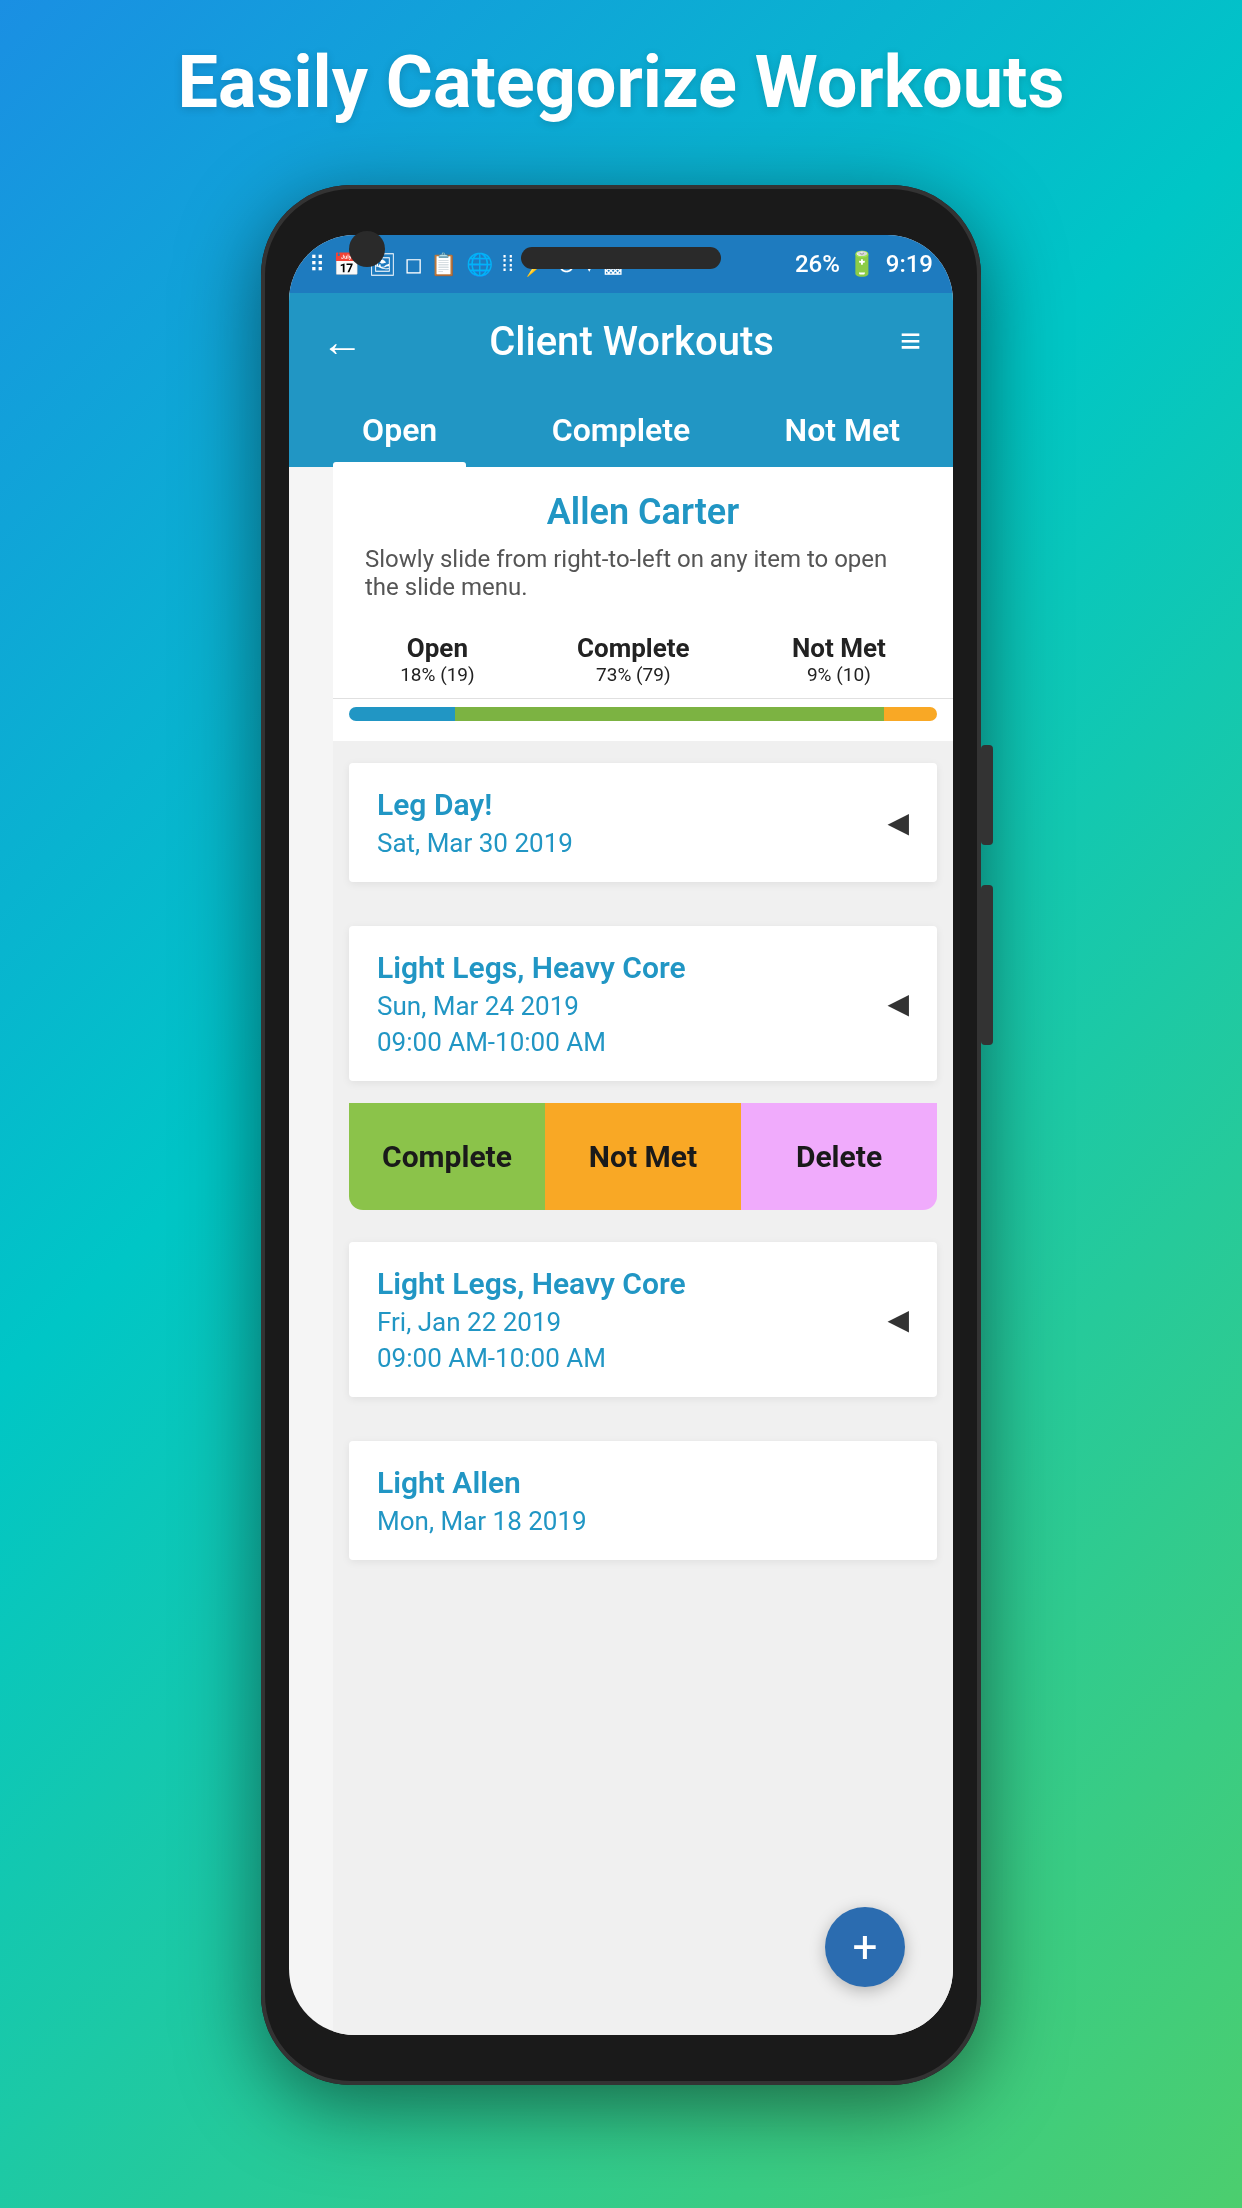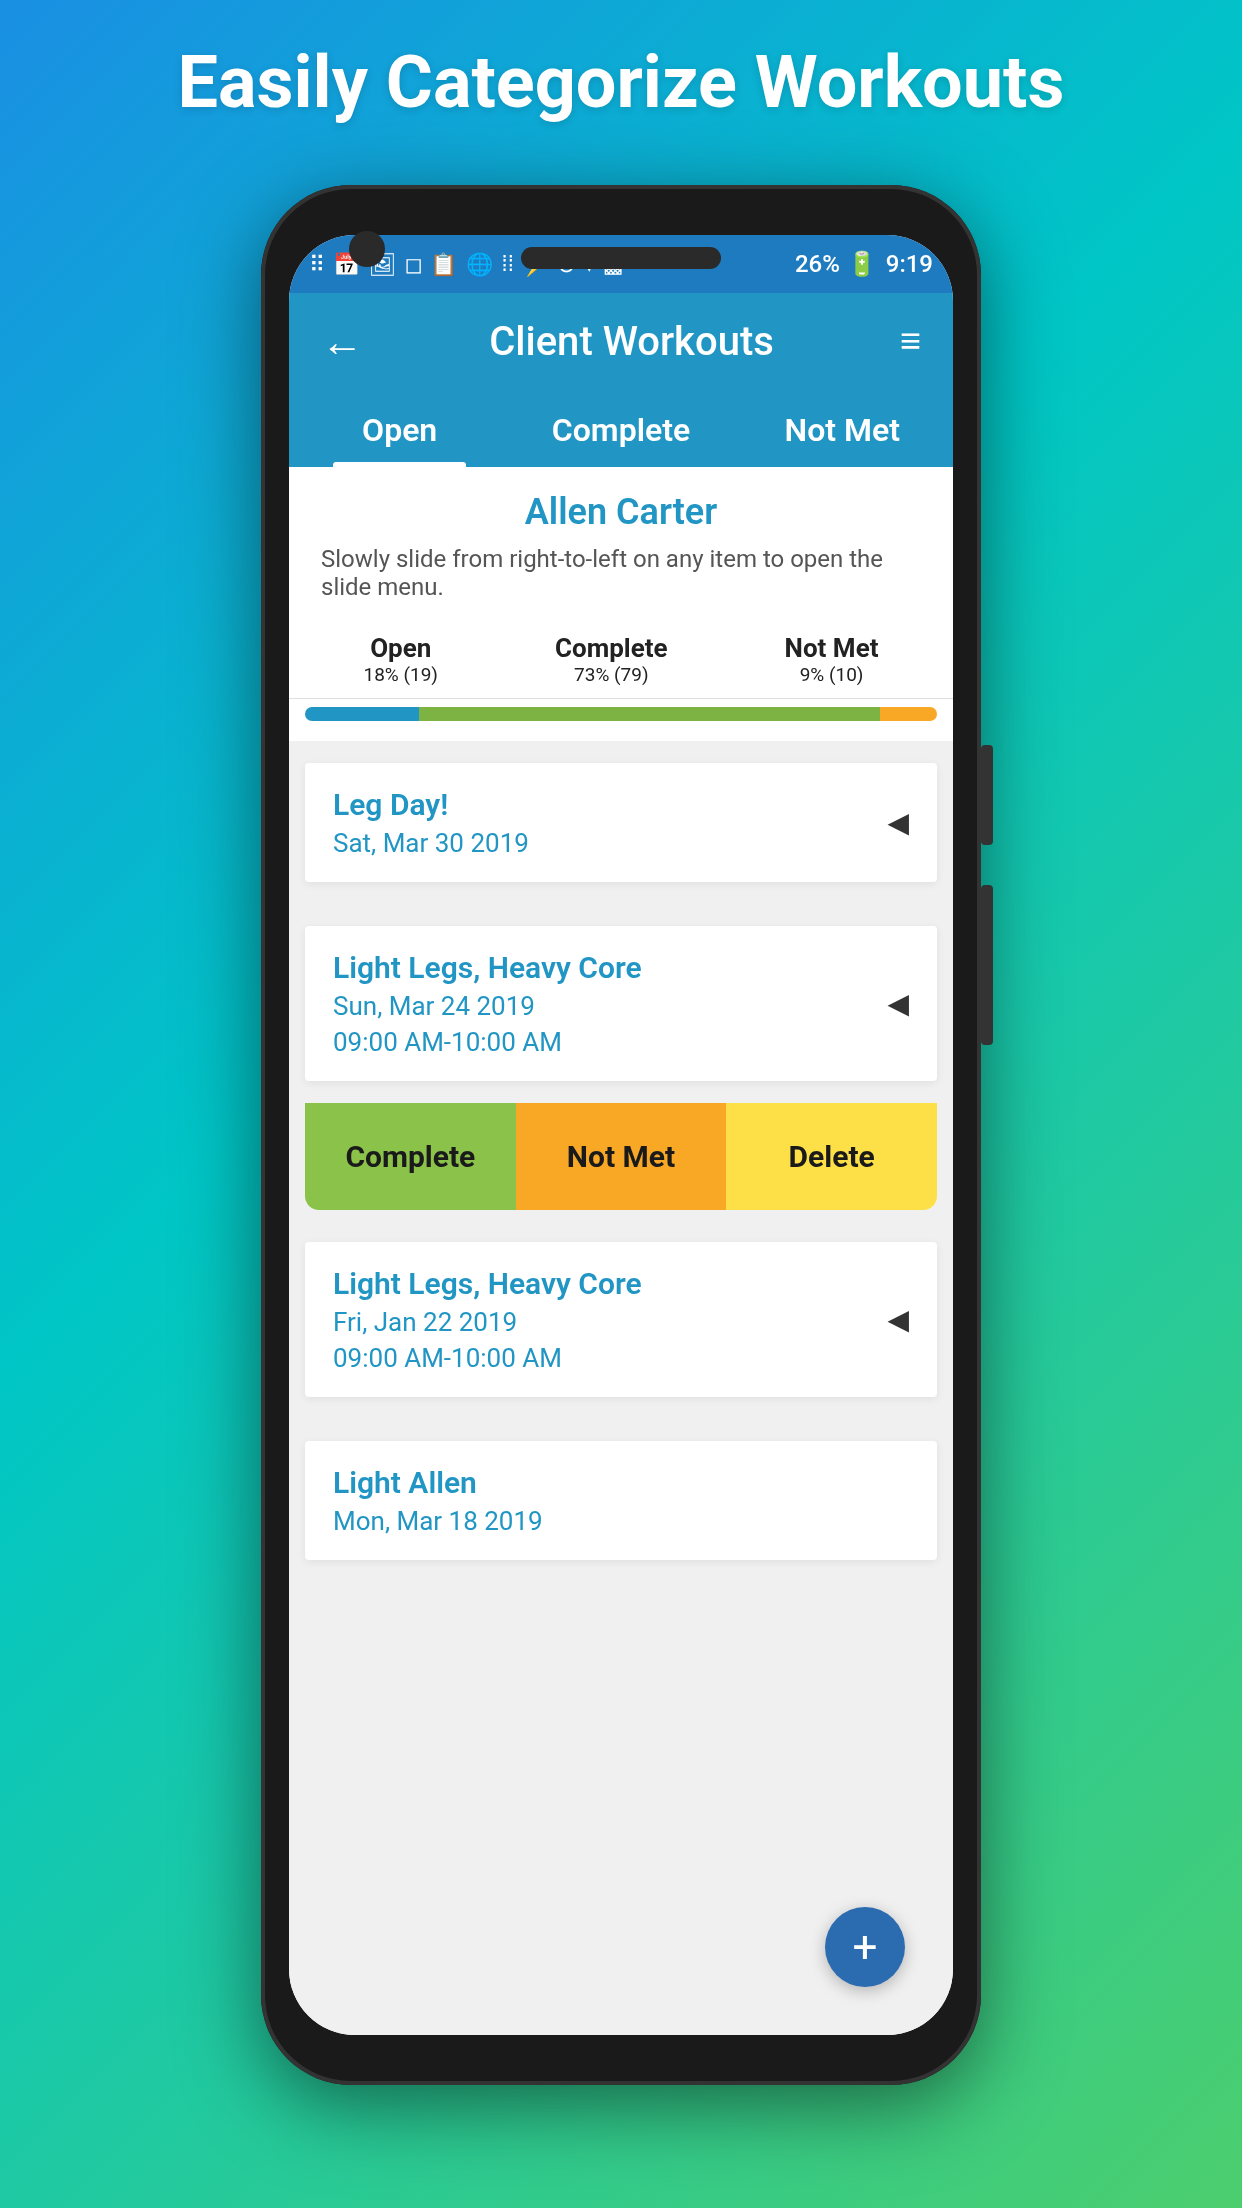--- a/index.html
+++ b/index.html
@@ -281,21 +281,21 @@
       flex: 1;
       padding: 36px 0;
       text-align: center;
       font-size: 30px;
       font-weight: 700;
       color: #1a1a1a;
       cursor: pointer;
     }
     .slide-complete { background: #8bc34a; }
     .slide-notmet   { background: #f9a825; }
-    .slide-delete   { background: #fde047; }
+    .slide-delete   { background: #f0abfc; }
 
     
     .fab {
       position: absolute;
       bottom: 48px;
       right: 48px;
       width: 80px;
       height: 80px;
       background: #2b6cb0;
       border-radius: 50%;
@@ -312,20 +312,21 @@
       line-height: 1;
     }
 
     
     .screen-relative {
       position: relative;
       flex: 1;
       display: flex;
       flex-direction: column;
       overflow: hidden;
+      padding-left: 44px;
     }
   </style>
 </head>
 <body>
 
 <div class="page-title">Easily Categorize Workouts</div>
 
 <div class="phone-wrapper">
   <div class="phone-shell"></div>
   <div class="phone-camera"></div>

